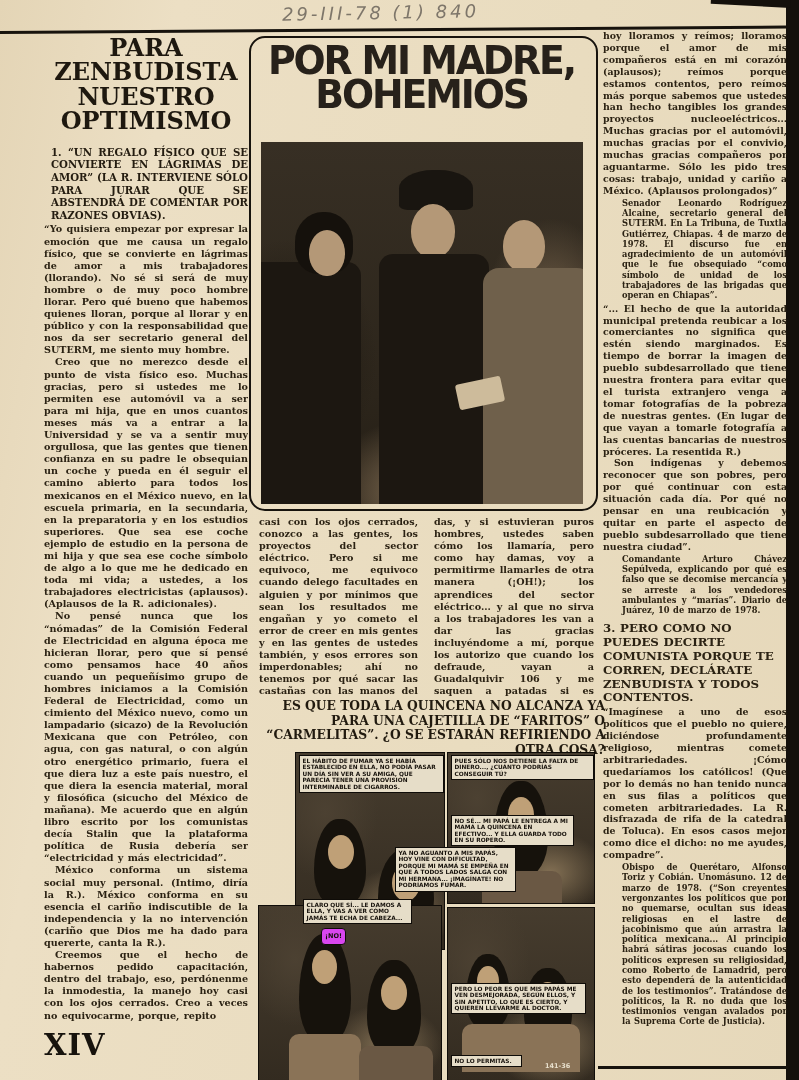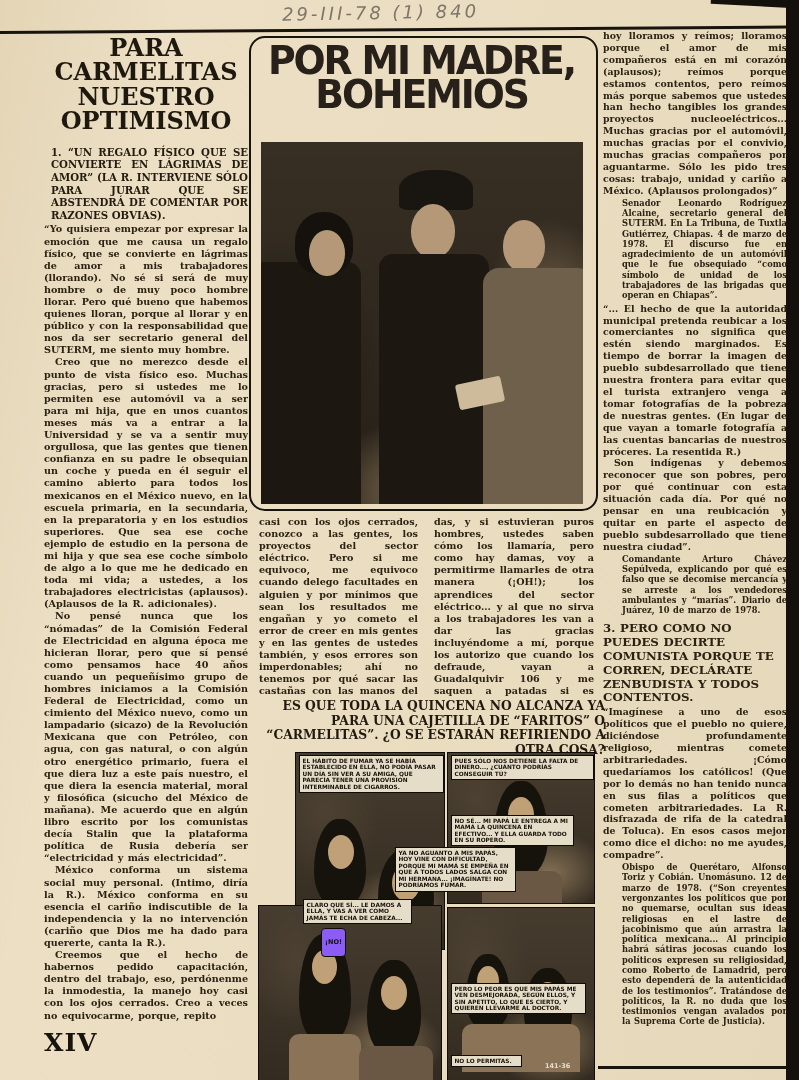--- a/index.html
+++ b/index.html
@@ -13,21 +13,21 @@
   .rightbar{position:absolute;right:0;top:0;width:13px;height:1080px;background:#14100b;}
   .cornerwedge{position:absolute;right:8px;top:0;width:80px;height:8px;background:#14100b;transform:rotate(3deg);transform-origin:right top;}
   .botline{position:absolute;left:598px;top:1066px;width:190px;height:2.5px;background:#17130d;}
 
   
   .leftcol{position:absolute;left:44px;top:36px;width:204px;height:992px;overflow:hidden;}
   .leftcol h1{margin:0 0 12px 0;text-align:center;font-size:24px;line-height:1.02;font-weight:bold;color:#1e180f;}
   .lead{font-weight:bold;font-size:10.2px;line-height:12.6px;text-align:justify;margin:0 0 2px 7px;color:#241c10;}
   .bp{font-weight:bold;font-size:9.6px;line-height:12.1px;text-align:justify;margin:0;color:#2b2213;word-spacing:1px;}
   .bp.ind{text-indent:11px;}
-  .pagenum{position:absolute;left:44px;top:1028px;font-size:25px;font-weight:bold;letter-spacing:1px;color:#17130d;}
+  .pagenum{position:absolute;left:44px;top:1028px;font-size:29px;font-weight:bold;letter-spacing:1px;color:#17130d;}
 
   
   .featbox{position:absolute;left:249px;top:36px;width:345px;height:471px;
            border:2.5px solid #17130d;border-radius:16px;}
   .feattitle{position:absolute;left:250px;top:44px;width:343px;text-align:center;
              font-family:"DejaVu Sans",sans-serif;font-weight:bold;color:#27211634;
              color:#27211a;font-size:36px;line-height:0.94;letter-spacing:-2px;}
   .feattitle .t1{display:block;transform:scale(1.05,1.08);}
   .feattitle .t2{display:block;transform:scale(1.05,1.08);}
   .photo{position:absolute;left:261px;top:142px;width:322px;height:362px;overflow:hidden;
@@ -55,23 +55,23 @@
           font-size:12.3px;line-height:14.6px;color:#211a0f;text-align:right;}
   .comic{position:absolute;left:255px;top:747px;width:345px;height:333px;overflow:hidden;}
   .panel{position:absolute;border:1.5px solid #100d09;overflow:hidden;
          background:
           radial-gradient(80px 60px at 70% 80%, #837054 0%, rgba(131,112,84,0) 70%),
           radial-gradient(70px 90px at 20% 30%, #4c4132 0%, rgba(76,65,50,0) 75%),
           linear-gradient(#463c2e,#332b20);}
   .cbox{position:absolute;background:#e6ddc8;border:1.2px solid #0f0c08;color:#16110b;
         font-family:"DejaVu Sans",sans-serif;font-weight:bold;font-size:5.8px;line-height:6.6px;
         padding:1.5px 2.5px;text-align:left;z-index:5;}
-  .bubble{position:absolute;background:#8b5cf6;border:1.2px solid #0f0c08;color:#16110b;
+  .bubble{position:absolute;background:#d946ef;border:1.2px solid #0f0c08;color:#16110b;
         font-family:"DejaVu Sans",sans-serif;font-weight:bold;font-size:6.5px;line-height:7px;
-        padding:10px 3px;border-radius:4px;z-index:5;}
+        padding:4px 3px;border-radius:4px;z-index:5;}
   .marker{position:absolute;color:#e8e0cd;font-family:"DejaVu Sans",sans-serif;
           font-size:6.5px;font-weight:bold;z-index:6;}
   .hair{position:absolute;background:#16120c;border-radius:46% 46% 42% 42%/58% 58% 40% 40%;}
   .cface{position:absolute;background:#bfa077;border-radius:50%;}
   .body1{position:absolute;background:#6a5844;border-radius:10px 10px 0 0;}
   .body2{position:absolute;background:#8a7357;border-radius:10px 10px 0 0;}
 
   
   .rightcol{position:absolute;left:603px;top:30px;width:184px;height:1034px;overflow:hidden;}
   .rightcol p{margin:0;font-weight:bold;font-size:9.4px;line-height:11.9px;text-align:justify;color:#2b2213;word-spacing:0.6px;}
@@ -82,21 +82,21 @@
 </head>
 <body>
 
 <div class="hand">29-III-78  (1)  840</div>
 <div class="topline"></div>
 <div class="rightbar"></div>
 <div class="cornerwedge"></div>
 <div class="botline"></div>
 
 <aside class="leftcol">
-  <h1>PARA CARMELITAS NUESTRO OPTIMISMO</h1>
+  <h1>PARA ZENBUDISTA NUESTRO OPTIMISMO</h1>
   <p class="lead">1. “UN REGALO FÍSICO QUE SE CONVIERTE EN LÁGRIMAS DE AMOR” (LA R. INTERVIENE SÓLO PARA JURAR QUE SE ABSTENDRÁ DE COMENTAR POR RAZONES OBVIAS).</p>
   <p class="bp">“Yo quisiera empezar por expresar la emoción que me causa un regalo físico, que se convierte en lágrimas de amor a mis trabajadores (llorando). No sé si será de muy hombre o de muy poco hombre llorar. Pero qué bueno que habemos quienes lloran, porque al llorar y en público y con la responsabilidad que nos da ser secretario general del SUTERM, me siento muy hombre.</p>
   <p class="bp ind">Creo que no merezco desde el punto de vista físico eso. Muchas gracias, pero si ustedes me lo permiten ese automóvil va a ser para mi hija, que en unos cuantos meses más va a entrar a la Universidad y se va a sentir muy orgullosa, que las gentes que tienen confianza en su padre le obsequian un coche y pueda en él seguir el camino abierto para todos los mexicanos en el México nuevo, en la escuela primaria, en la secundaria, en la preparatoria y en los estudios superiores. Que sea ese coche ejemplo de estudio en la persona de mi hija y que sea ese coche símbolo de algo a lo que me he dedicado en toda mi vida; a ustedes, a los trabajadores electricistas (aplausos). (Aplausos de la R. adicionales).</p>
   <p class="bp ind">No pensé nunca que los “nómadas” de la Comisión Federal de Electricidad en alguna época me hicieran llorar, pero que sí pensé como pensamos hace 40 años cuando un pequeñísimo grupo de hombres iniciamos a la Comisión Federal de Electricidad, como un cimiento del México nuevo, como un lampadario (sicazo) de la Revolución Mexicana que con Petróleo, con agua, con gas natural, o con algún otro energético primario, fuera el que diera luz a este país nuestro, el que diera la esencia material, moral y filosófica (sicucho del México de mañana). Me acuerdo que en algún libro escrito por los comunistas decía Stalin que la plataforma política de Rusia debería ser “electricidad y más electricidad”.</p>
   <p class="bp ind">México conforma un sistema social muy personal. (Intimo, diría la R.). México conforma en su esencia el cariño indiscutible de la independencia y la no intervención (cariño que Dios me ha dado para quererte, canta la R.).</p>
   <p class="bp ind">Creemos que el hecho de habernos pedido capacitación, dentro del trabajo, eso, perdónenme la inmodestia, la manejo hoy casi con los ojos cerrados. Creo a veces no equivocarme, porque, repito</p>
 </aside>
 <div class="pagenum">XIV</div>
 
 <div class="featbox"></div>

